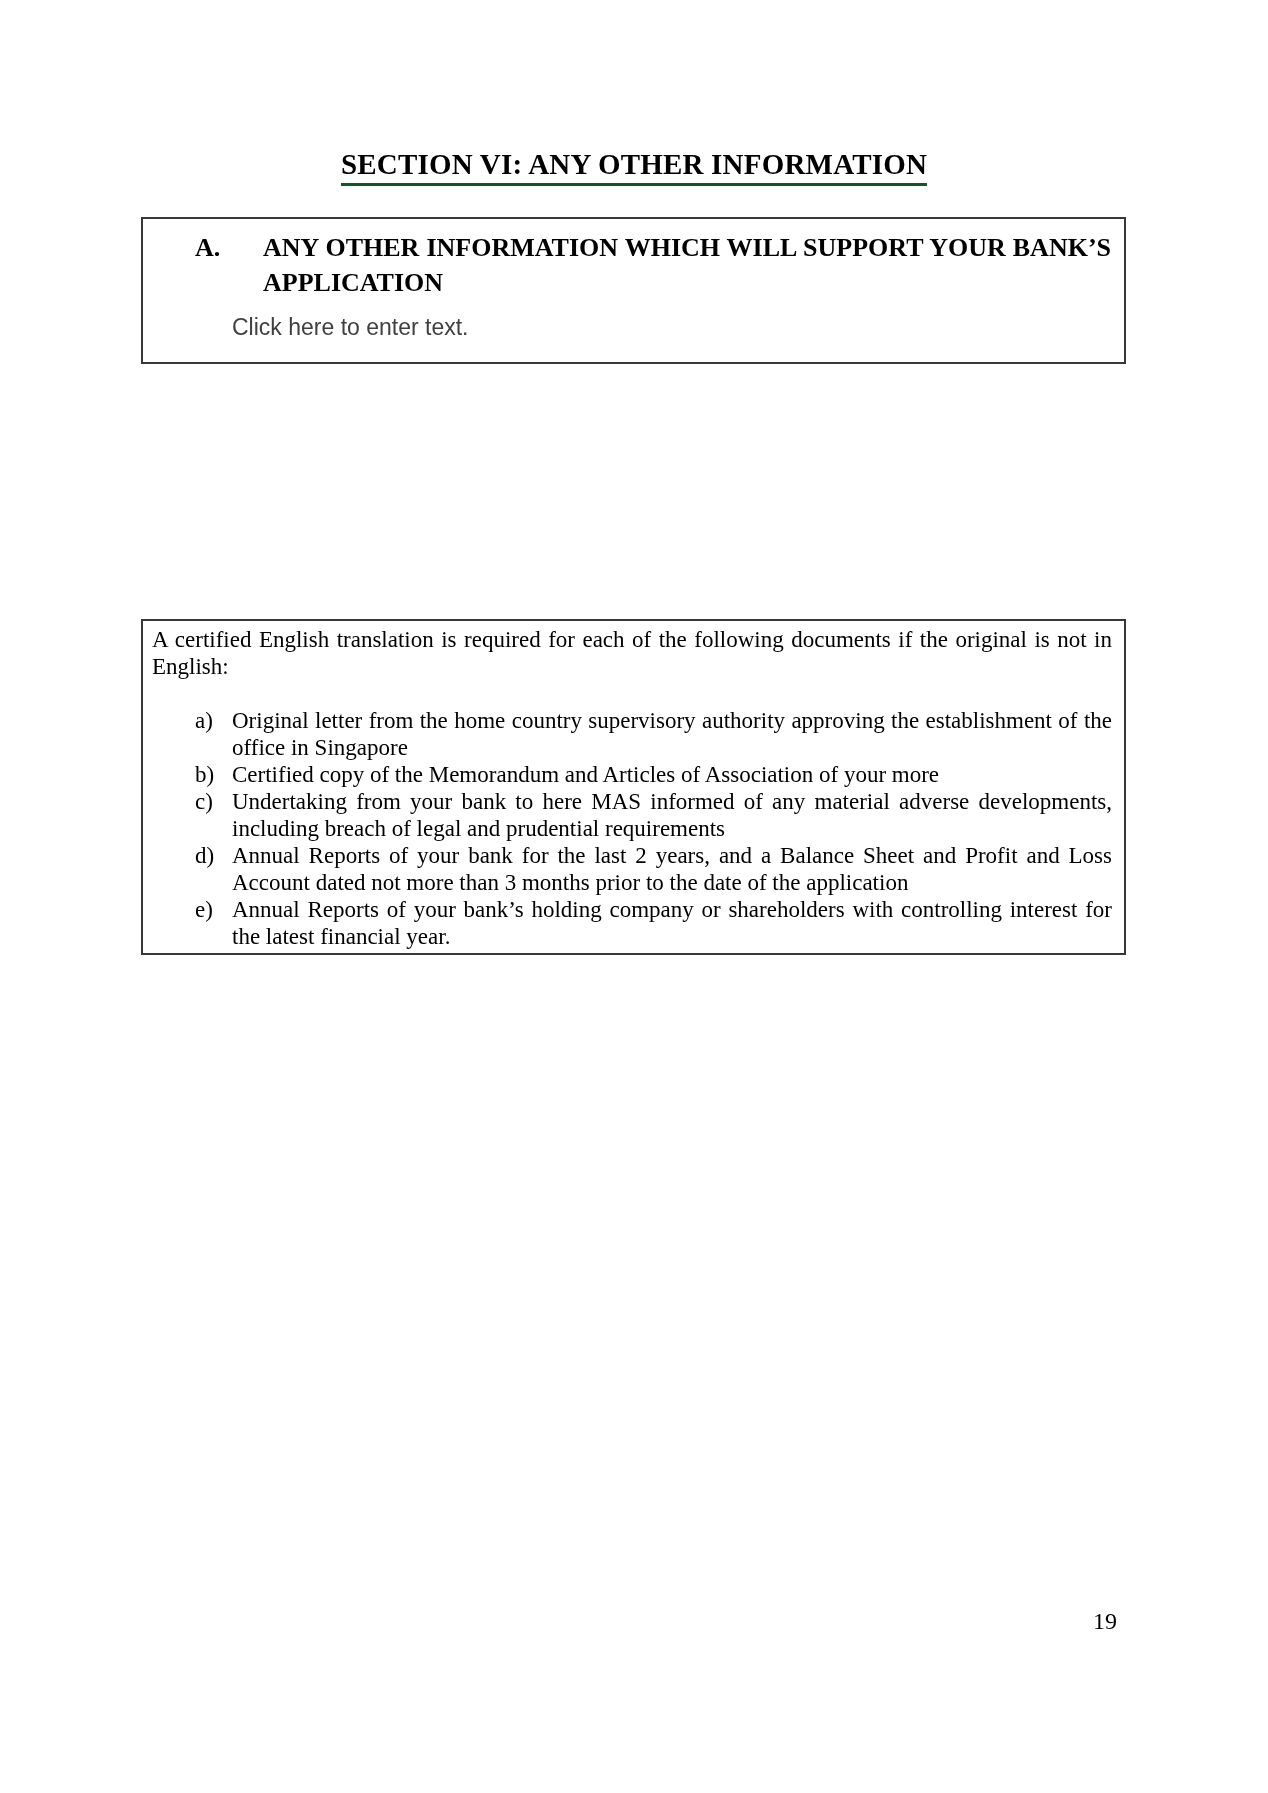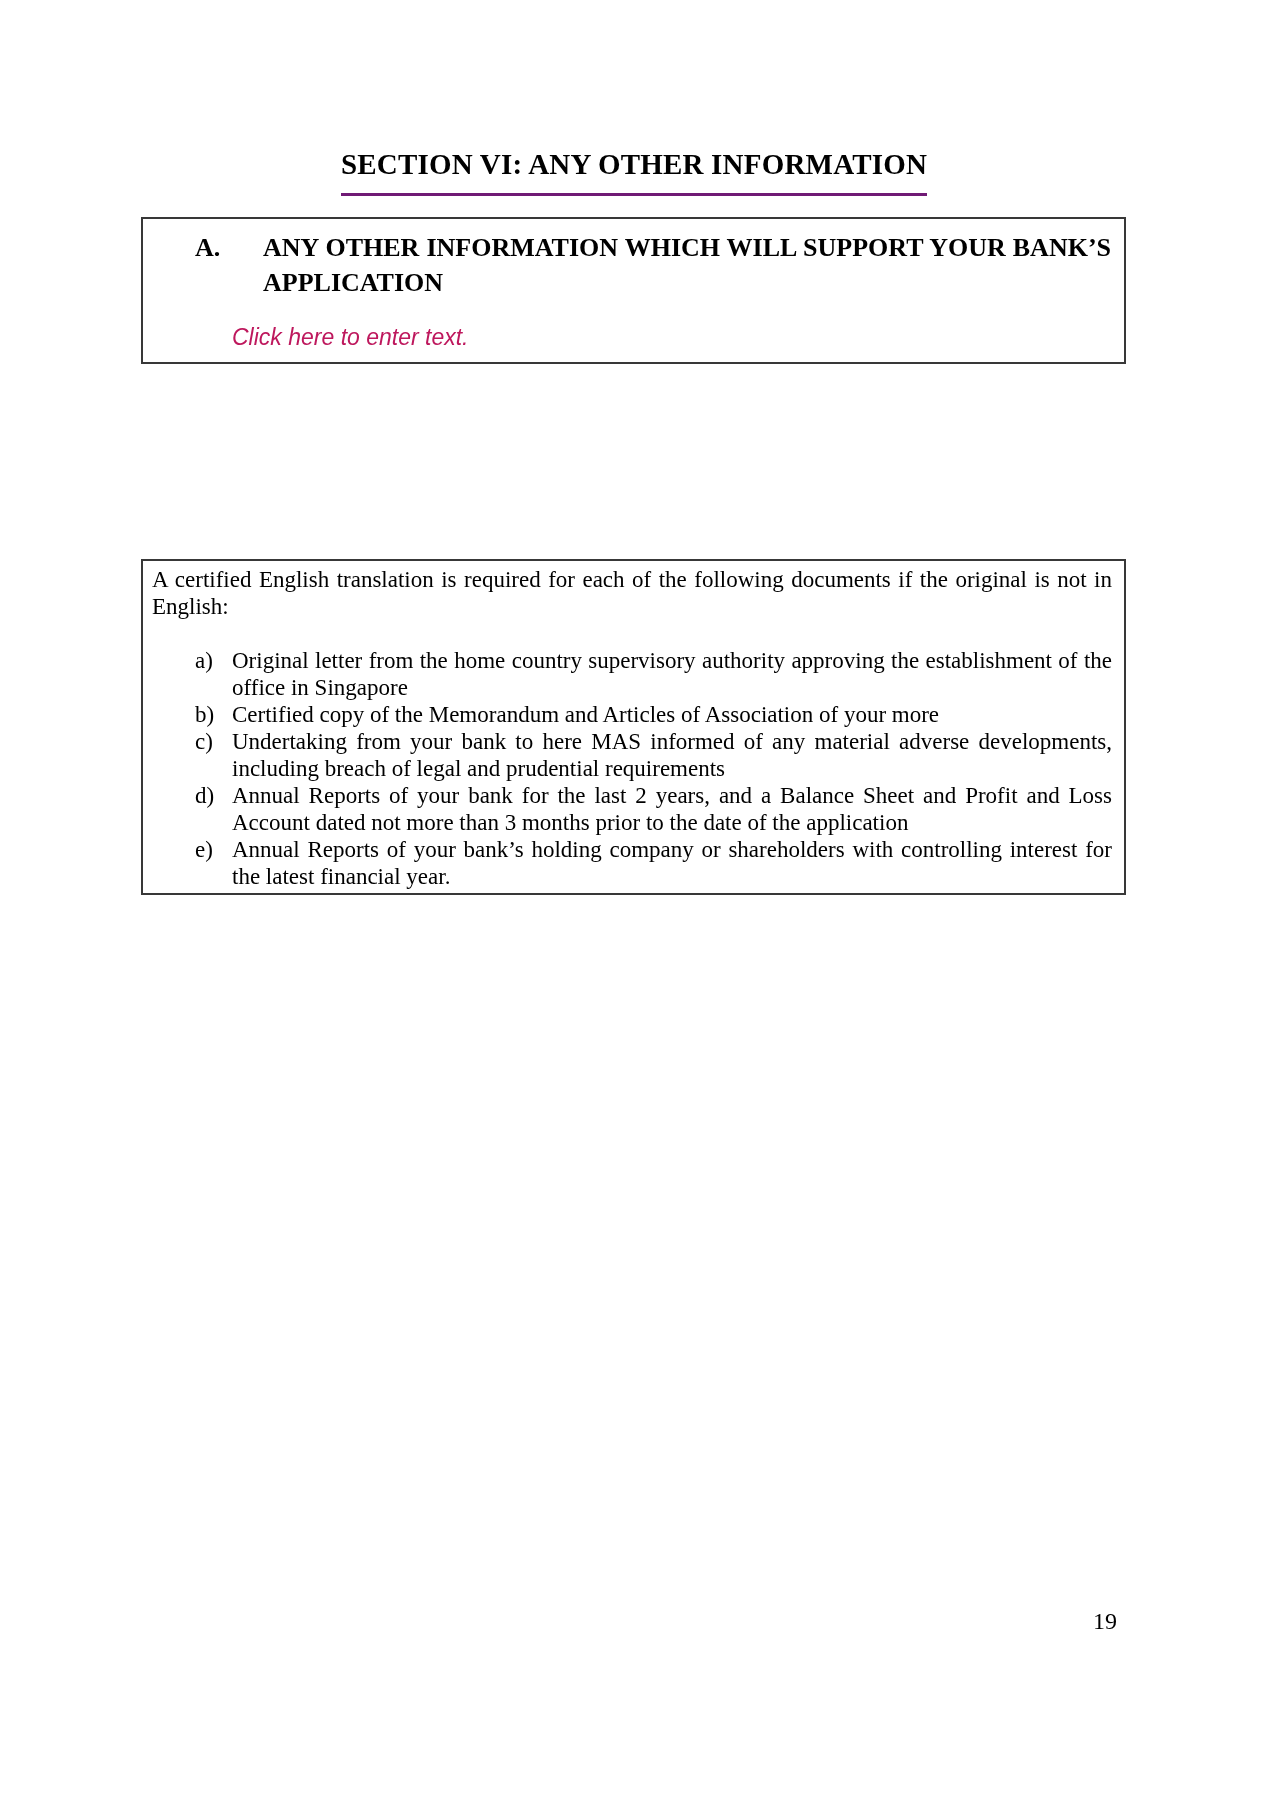--- a/index.html
+++ b/index.html
@@ -20,22 +20,22 @@
     position: absolute;
     left: 0;
     width: 100%;
     text-align: center;
     font-size: 29px;
     font-weight: bold;
     letter-spacing: 0.2px;
   }
   .underlined {
     display: inline-block;
-    border-bottom: 3px solid #701a75;
-    padding-bottom: 12px;
+    border-bottom: 3px solid #14532d;
+    padding-bottom: 2px;
     text-align: center;
   }
   .box {
     position: absolute;
     left: 141px;
     width: 985px;
     background: #ffffff;
     border: 2px solid #383838;
   }
   .box-vi {
@@ -46,29 +46,28 @@
   .item-heading {
     display: grid;
     grid-template-columns: 37px 1fr;
     font-weight: bold;
     font-size: 26px;
     line-height: 35px;
   }
   .item-heading .item-text { text-align: justify; margin-left: 31px; }
   .placeholder {
     margin-left: 37px;
-    margin-top: 24px;
+    margin-top: 14px;
     font-family: "Liberation Sans", sans-serif;
     font-size: 23px;
-    color: #be185d;
+    color: #404040;
     cursor: text;
-    font-style: italic;
   }
   .box-vii {
-    top: 559px;
+    top: 619px;
     height: 336px;
     padding: 5px 12px 0 9px;
     font-size: 23px;
     line-height: 27px;
   }
   .intro { text-align: justify; }
   .doc-list {
     margin-top: 27px;
     margin-left: 43px;
   }

